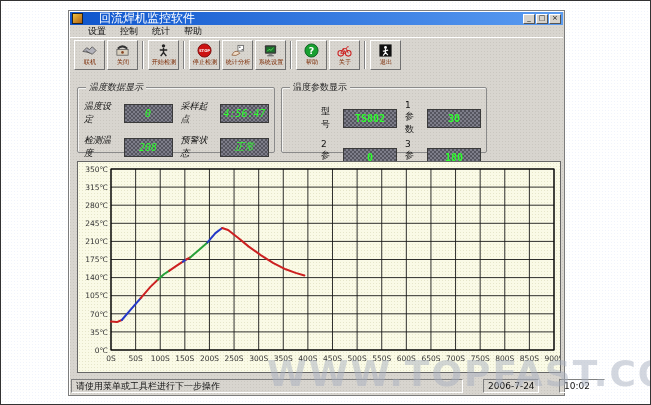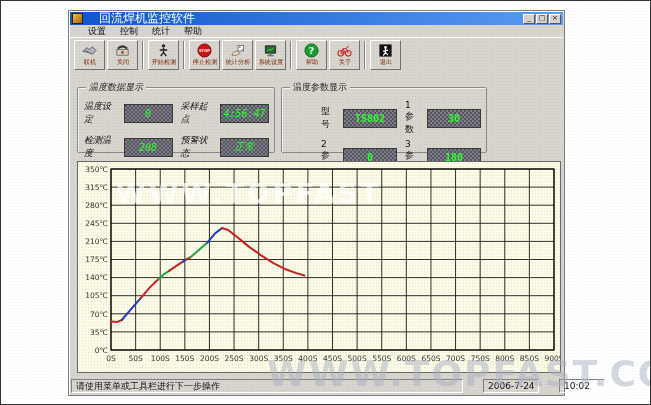--- a/index.html
+++ b/index.html
@@ -276,21 +276,20 @@
             <polyline stroke="#cc2020" points="62.5,136.3 72.4,124.9 79.8,117.7"></polyline>
             <polyline stroke="#28a038" points="79.8,117.7 86.2,112.0 91.1,108.9"></polyline>
             <polyline stroke="#cc2020" points="91.1,108.9 98.0,104.2 104.9,99.6"></polyline>
             <polyline stroke="#2438c8" points="104.9,99.6 108.3,97.5"></polyline>
             <polyline stroke="#cc2020" points="108.3,97.5 112.2,95.4"></polyline>
             <polyline stroke="#28a038" points="112.2,95.4 120.6,88.2 129.5,80.4"></polyline>
             <polyline stroke="#2438c8" points="129.5,80.4 137.4,71.1 144.2,66.0"></polyline>
             <polyline stroke="#cc2020" points="144.2,66.0 150.1,68.0 160.0,75.8 170.8,84.6 183.1,93.4 195.4,101.1 207.7,107.3 217.6,110.9 226.4,113.5"></polyline>
           </g>
         </svg>
-      <div class="wm-chart">WWW.TOPFAST</div>
     </div>
 
     <div class="statusbar">
       <div class="sb-panel sb-msg">请使用菜单或工具栏进行下一步操作</div>
       <div class="sb-panel sb-date">2006-7-24</div>
       <div class="sb-panel sb-time">10:02</div>
     </div>
 
   </div>
 

